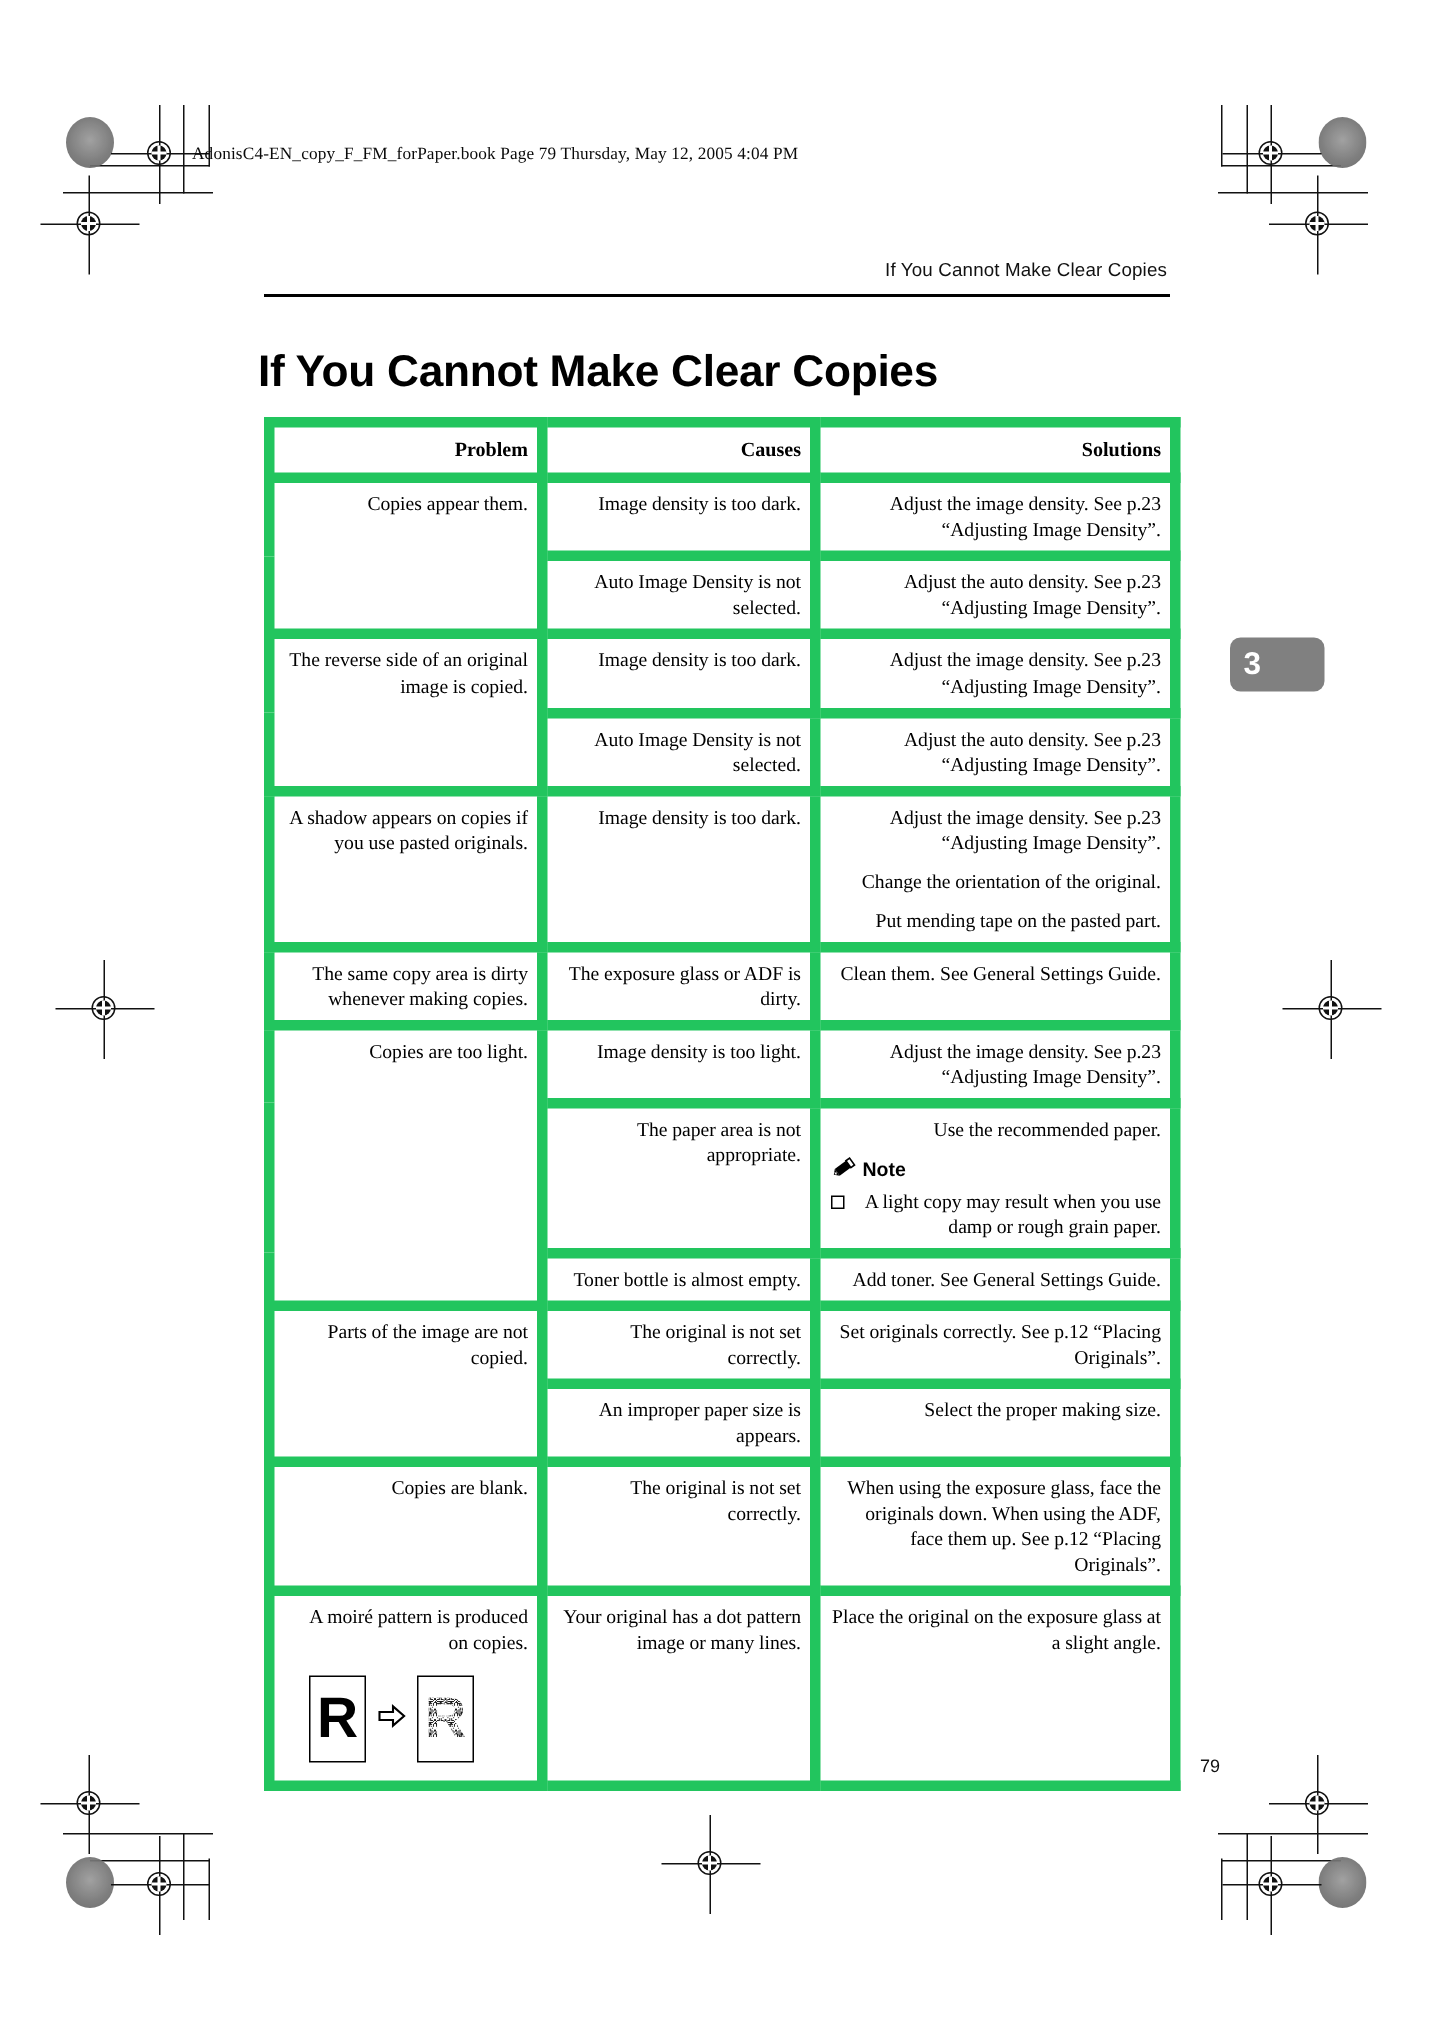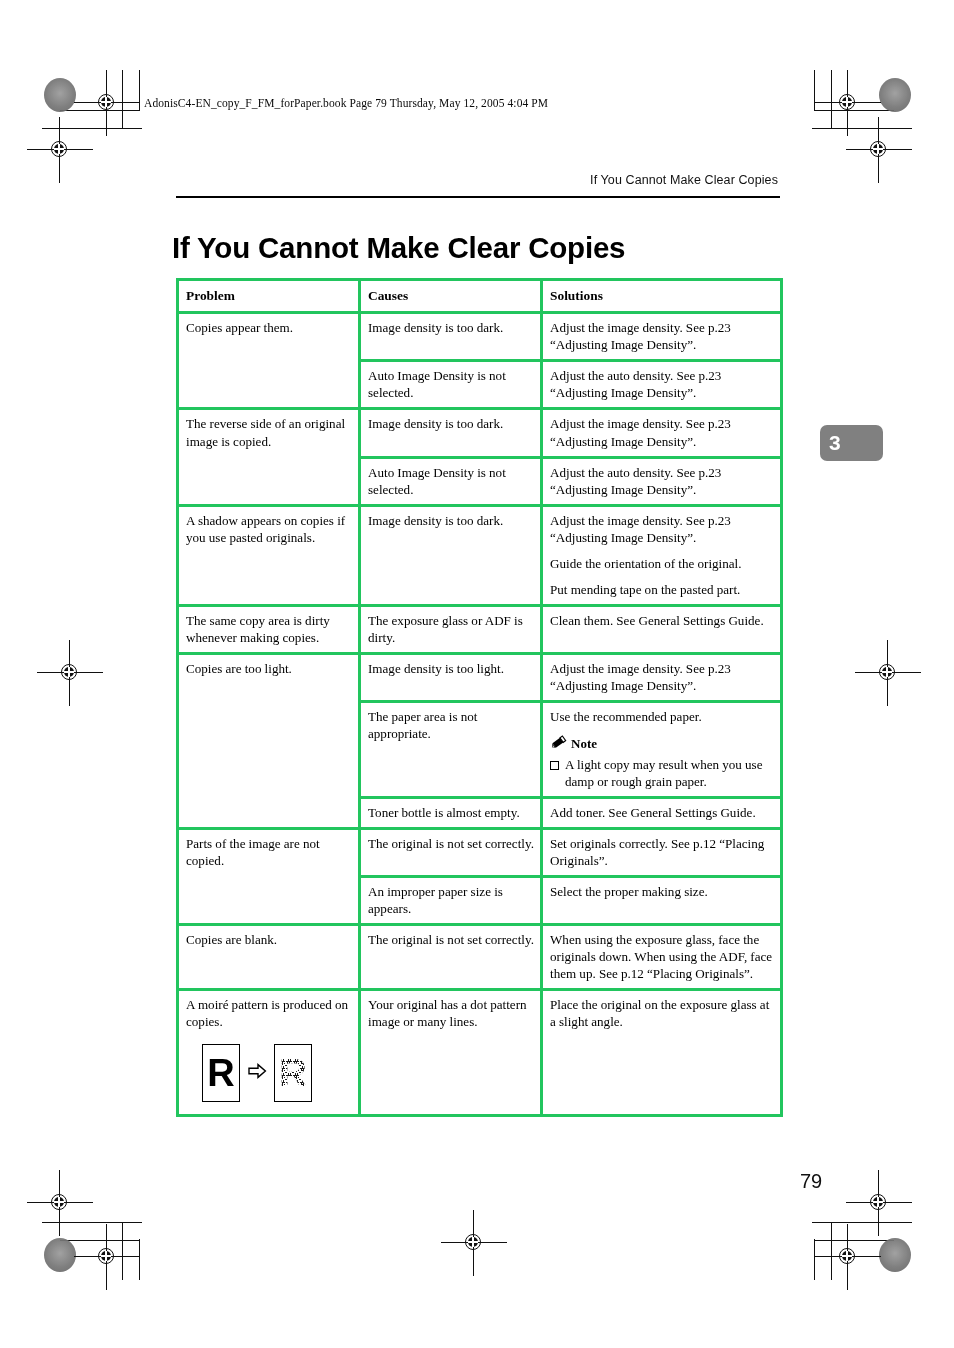--- a/index.html
+++ b/index.html
@@ -82,21 +82,21 @@
 
   .crop-line {
     position: absolute;
     background: #111;
     pointer-events: none;
   }
 
   
   .slug {
     position: absolute;
-    left: 144px;
+    left: 128px;
     top: 97px;
     font-family: "Liberation Serif", serif;
     font-size: 11.5px;
     letter-spacing: .1px;
     white-space: nowrap;
     color: #0a0a0a;
   }
 
   
   .running-head {
@@ -162,24 +162,24 @@
     table-layout: fixed;
     font-size: 13.1px;
     line-height: 1.30;
   }
   table.troubleshoot col.c1 { width: 182px; }
   table.troubleshoot col.c2 { width: 182px; }
   table.troubleshoot col.c3 { width: 240px; }
 
   table.troubleshoot th,
   table.troubleshoot td {
-    border: 3px solid #22c55e;
+    border: 7px solid #22c55e;
     vertical-align: top;
     padding: 5px 6px 6px 7px;
-    text-align: left;
+    text-align: right;
     font-weight: 400;
     word-spacing: -0.1px;
   }
   table.troubleshoot thead th {
     font-family: "Liberation Serif", serif;
     font-weight: 700;
     font-size: 13.4px;
     padding-top: 6px;
     padding-bottom: 7px;
   }
@@ -189,21 +189,21 @@
 
   
   .note-head {
     display: flex;
     align-items: center;
     gap: 4px;
     margin-top: 10px;
     margin-bottom: 2px;
   }
   .note-label {
-    font-family: Liberation Serif, serif;
+    font-family: Liberation Sans, sans-serif;
     font-weight: 700;
     font-size: 13px;
   }
   .pencil-icon { display: block; }
   .note-item {
     display: flex;
     gap: 6px;
     margin-top: 2px;
   }
   .note-bullet {
@@ -252,21 +252,21 @@
     background-clip: text;
   }
   .arrow-icon { display: block; }
 
   
   .folio {
     position: absolute;
     left: 800px;
     top: 1170px;
     font-family: "Liberation Sans", sans-serif;
-    font-size: 20px;
+    font-size: 12px;
     color: #111;
   }
 </style>
 </head>
 <body>
 
 <div>
 
   <div class="crop-line" style="left:60px; top:110px; width:80px; height:1px;"></div>
   <div class="crop-line" style="left:139px; top:70px; width:1px; height:41px;"></div>
@@ -436,21 +436,21 @@
       <td>
         <p class="sol-para">Adjust the auto density. See p.23 “Adjusting Image Density”.</p>
       </td>
     </tr>
 
     <tr>
       <td>A shadow appears on copies if you use pasted originals.</td>
       <td>Image density is too dark.</td>
       <td>
         <p class="sol-para">Adjust the image density. See p.23 “Adjusting Image Density”.</p>
-        <p class="sol-para"> Guide the orientation of the original.</p>
+        <p class="sol-para"> Change the orientation of the original.</p>
         <p class="sol-para">Put mending tape on the pasted part.</p>
       </td>
     </tr>
 
     <tr>
       <td>The same copy area is dirty whenever making copies.</td>
       <td>The exposure glass or ADF is dirty.</td>
       <td>
         <p class="sol-para"><span>Clean them. See </span><span class="ital">General Settings Guide</span><span>.</span></p>
       </td>

